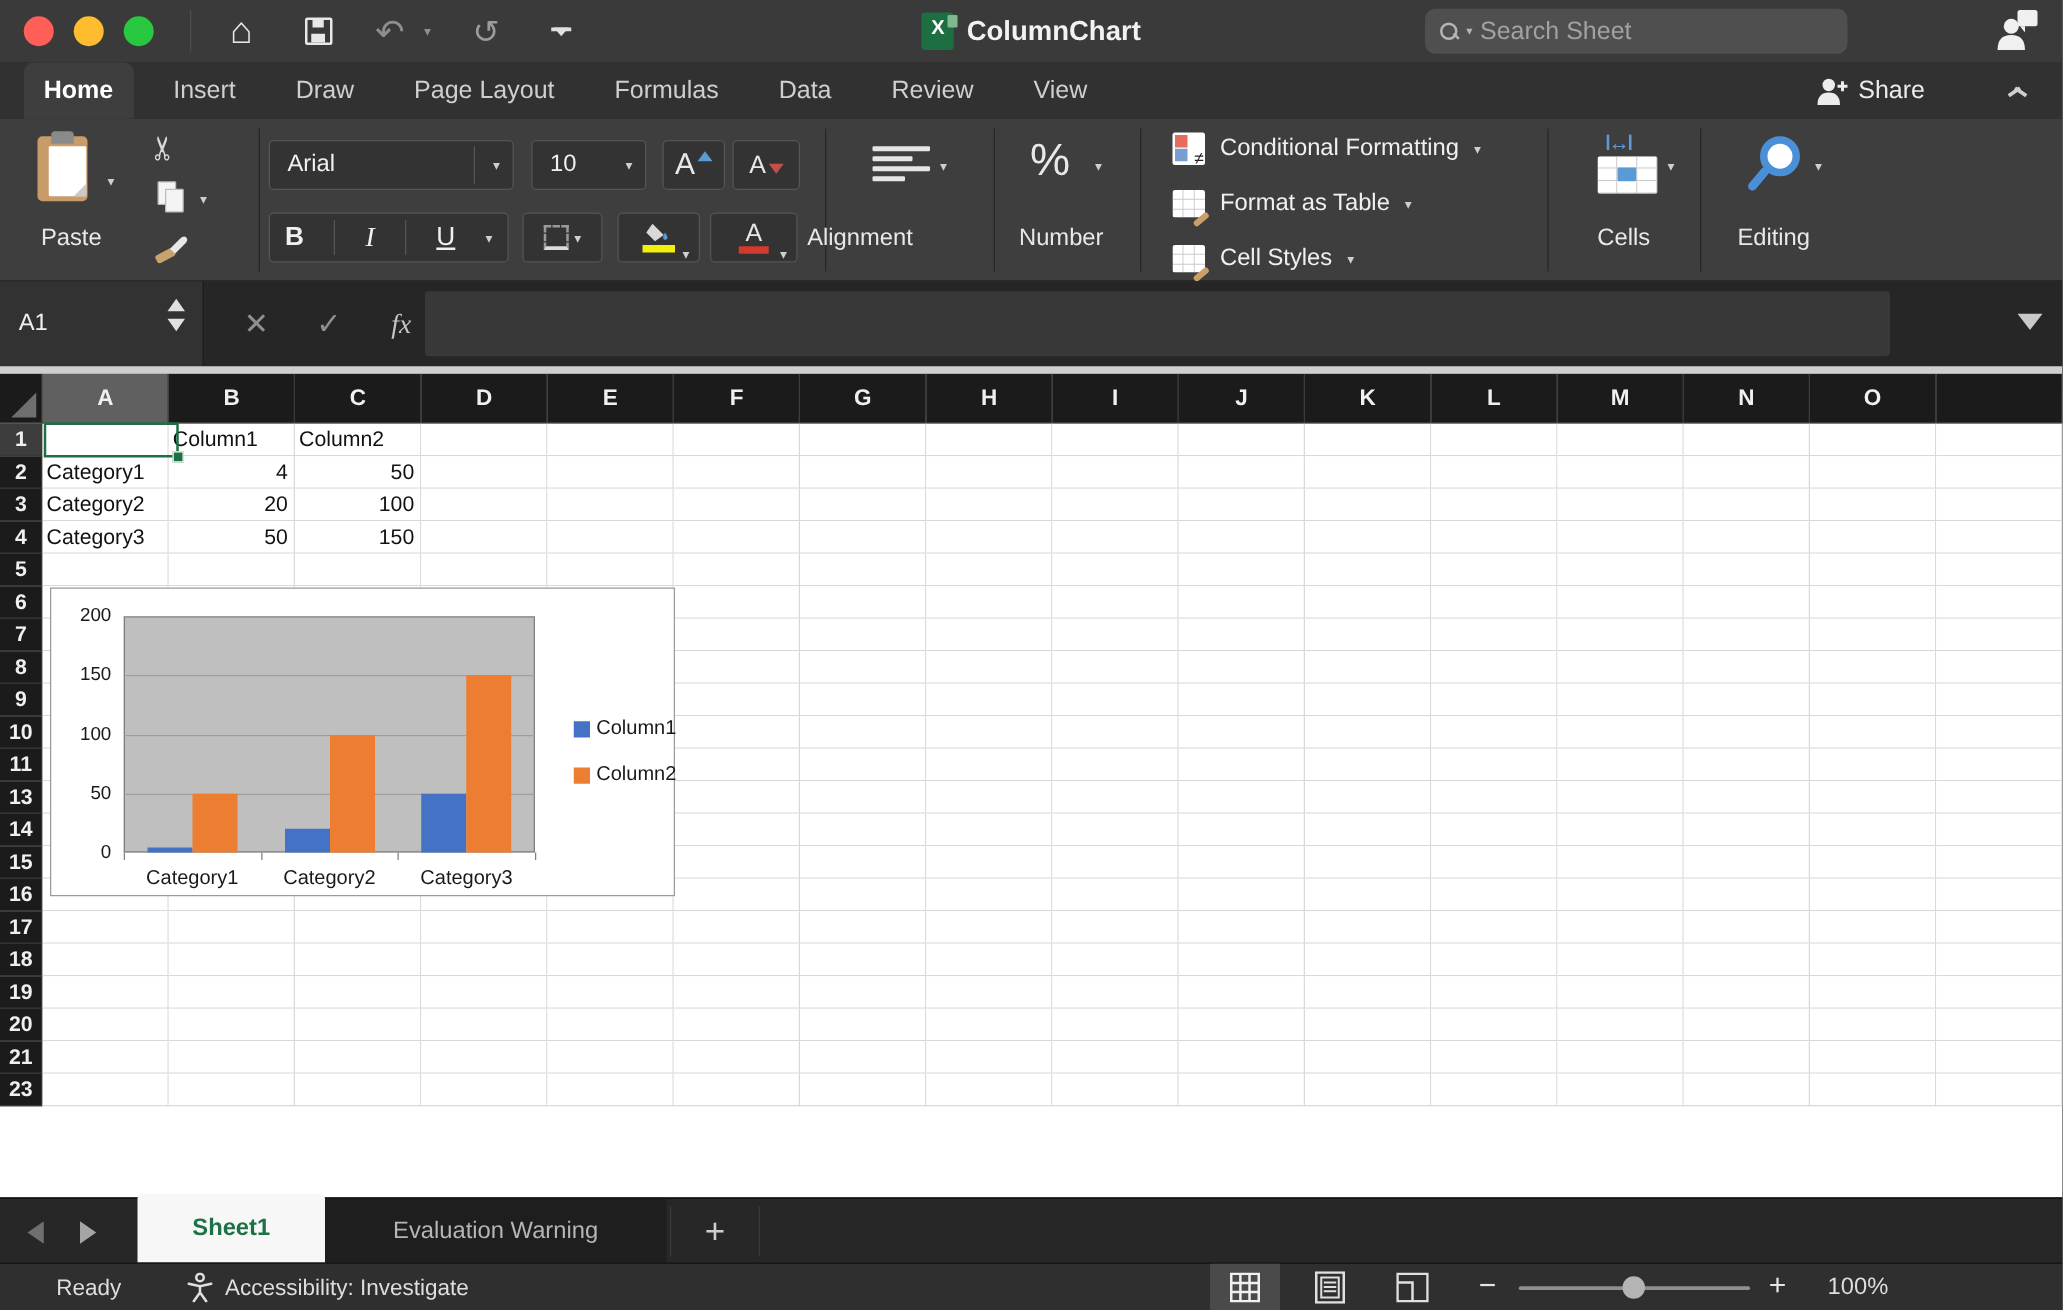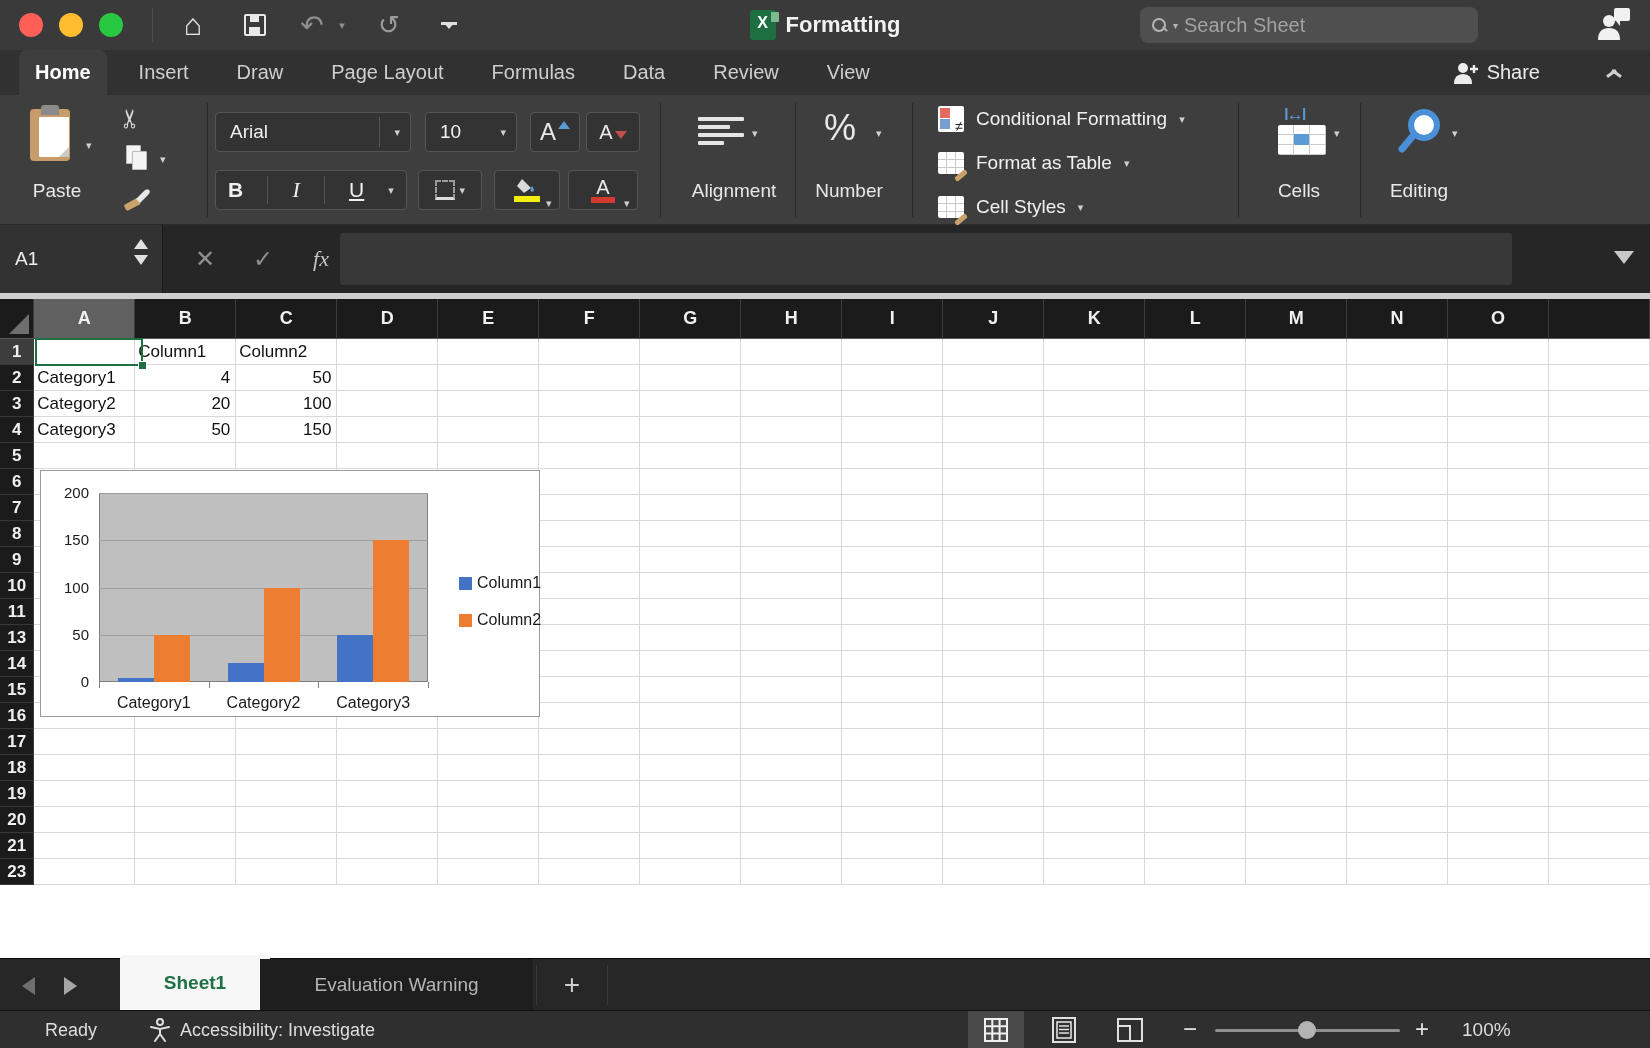--- a/index.html
+++ b/index.html
@@ -151,21 +151,21 @@
   .xlab { position:absolute; width:120px; text-align:center; font-size:16px; color:#1a1a1a; }
   .leg-sq { position:absolute; width:13px; height:13px; }
   .leg-tx { position:absolute; font-size:16px; color:#1a1a1a; }
 
   
   .sheetbar { position:absolute; left:0; top:958px; width:1650px; height:52px; background:#272727; border-top:1px solid #0c0c0c; }
   .navtri{ position:absolute; top:18px; width:0; height:0; }
   .nav-l{ left:22px; border-top:9px solid transparent; border-bottom:9px solid transparent; border-right:13px solid #6f6f6f; }
   .nav-r{ left:64px; border-top:9px solid transparent; border-bottom:9px solid transparent; border-left:13px solid #a5a5a5; }
   .stab{ position:absolute; top:0; height:52px; display:flex; align-items:center; justify-content:center; font-size:19px; }
-  .stab.active{ left:120px; width:150px; top:-4px; height:56px; background:#f7f7f7; border-radius:4px 4px 0 0; color:#1e7145; font-weight:bold; }
+  .stab.active{ left:110px; width:150px; top:-4px; height:56px; background:#f7f7f7; border-radius:4px 4px 0 0; color:#1e7145; font-weight:bold; }
   .stab.inactive{ left:260px; width:273px; background:#1e1e1e; color:#b5b5b5; }
   .stab-div{ position:absolute; top:6px; width:1px; height:40px; background:#3a3a3a; }
   .addsheet{ position:absolute; left:552px; top:0; width:40px; height:52px; color:#cfcfcf; font-size:28px; display:flex; align-items:center; justify-content:center; }
 
   
   .statusbar { position:absolute; left:0; top:1010px; width:1650px; height:38px; background:#2f2f2f; border-top:1px solid #101010;
     color:#dedede; font-size:18px; }
   .st-ready{ position:absolute; left:45px; top:0; line-height:38px; }
   .st-acc-ic{ position:absolute; left:148px; top:7px; }
   .st-acc{ position:absolute; left:180px; top:0; line-height:38px; }
@@ -193,21 +193,21 @@
       </div>
     <div class="qa qa-undo">↶</div>
     <div class="qa qa-undo-dd">▾</div>
     <div class="qa qa-redo">↺</div>
     <div class="qa qa-custom">
         <span class="bar"></span>
         <span class="tri"></span>
       </div>
     <div class="doc-title">
       <span class="xlicon"></span>
-      <span class="title-text">Formatting</span>
+      <span class="title-text">ColumnChart</span>
     </div>
     <div class="searchbox">
       <span class="mag"></span>
       <span class="mag-dd">▾</span>
       <input placeholder="Search Sheet" style="">
     </div>
     <div class="people">
       <svg width="36" height="34" viewBox="0 0 36 34">
         <rect x="18" y="0" width="16" height="13" rx="2" fill="#f0f0f0"></rect>
         <path d="M20 13 l4 5 v-5 z" fill="#f0f0f0"></path>
@@ -299,21 +299,21 @@
     <div class="ddabs" style="left:624px; top:102px;">▾</div>
     <div class="rdiv" style="left:660px;"></div>
 
     <div class="align-ic">
       <div class="b" style="width:46px;"></div>
         <div class="b" style="width:32px;"></div>
       <div class="b" style="width:46px;"></div>
         <div class="b" style="width:26px;"></div>
     </div>
     <div class="ddabs" style="left:752px; top:32px;">▾</div>
-    <div class="rlabel" style="left:674px; width:120px;text-align:center;">Alignment</div>
+    <div class="rlabel" style="left:628px; width:120px;text-align:center;">Alignment</div>
     <div class="rdiv" style="left:795px;"></div>
 
     <div class="pct">%</div>
     <div class="ddabs" style="left:876px; top:32px;">▾</div>
     <div class="rlabel" style="left:789px; width:120px;">Number</div>
     <div class="rdiv" style="left:912px;"></div>
 
     <div class="style-row" style="top:8px;">
       <span class="cf-ic">
         <span class="r"></span>

